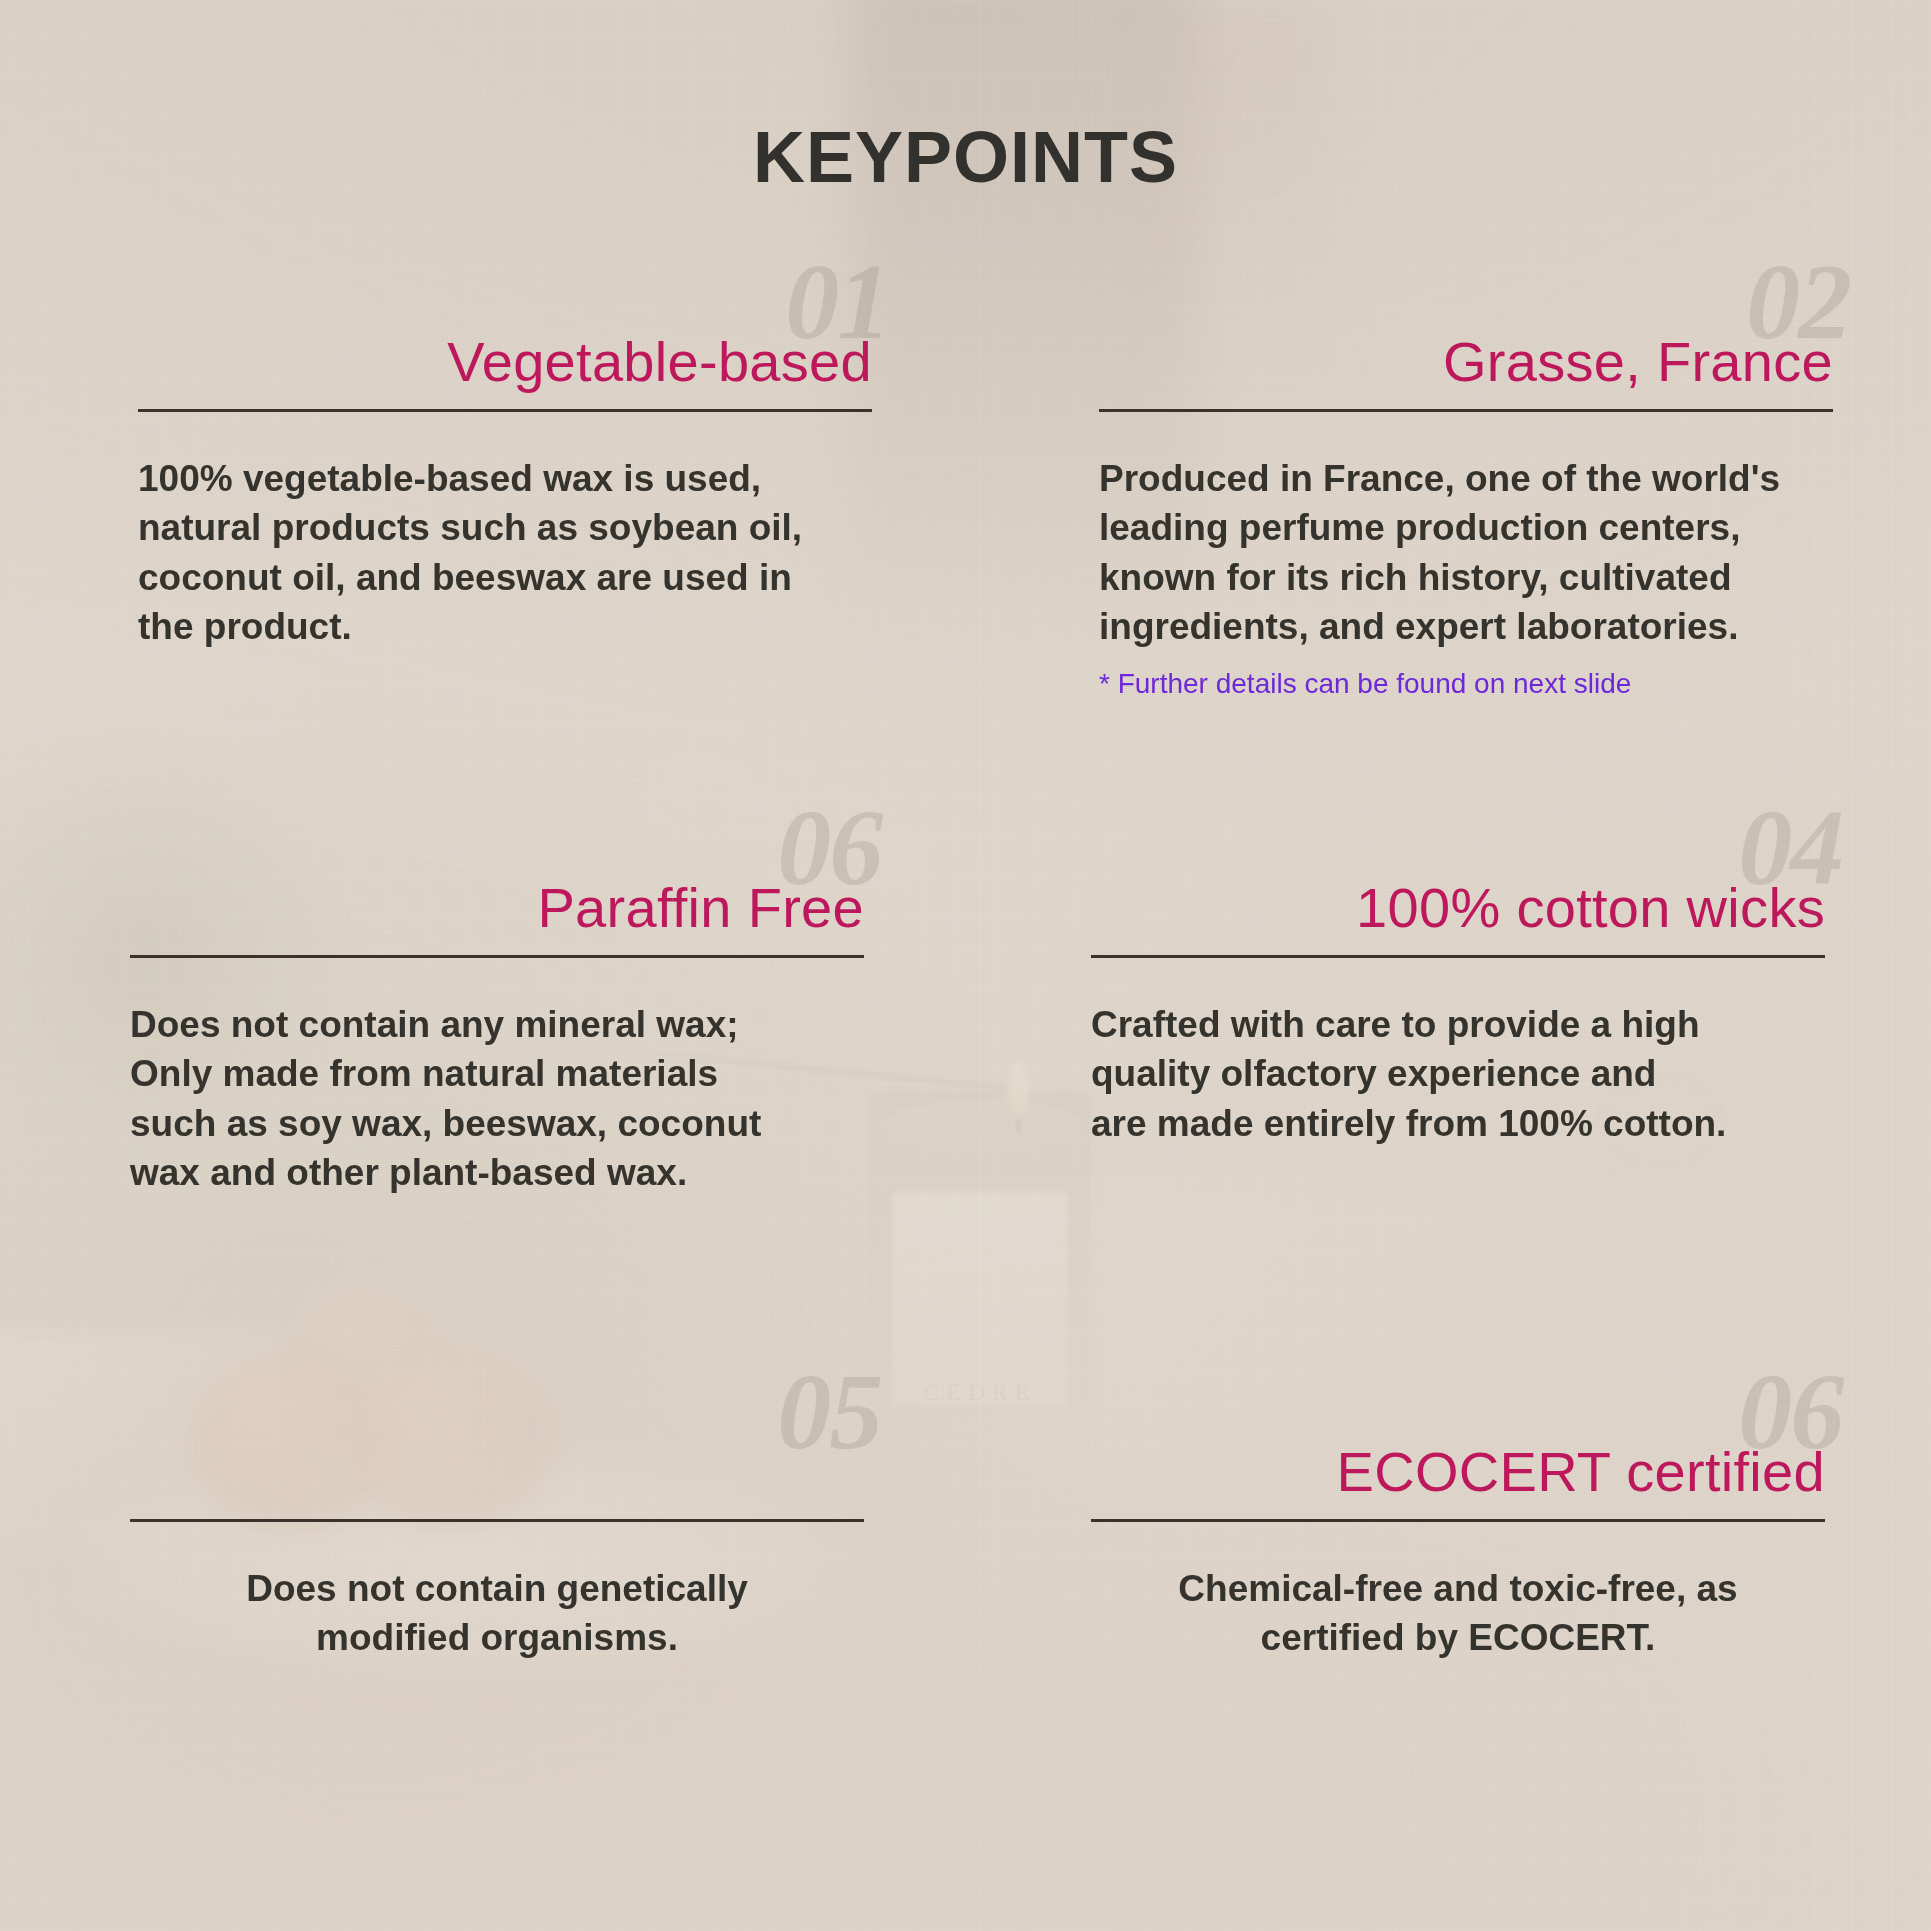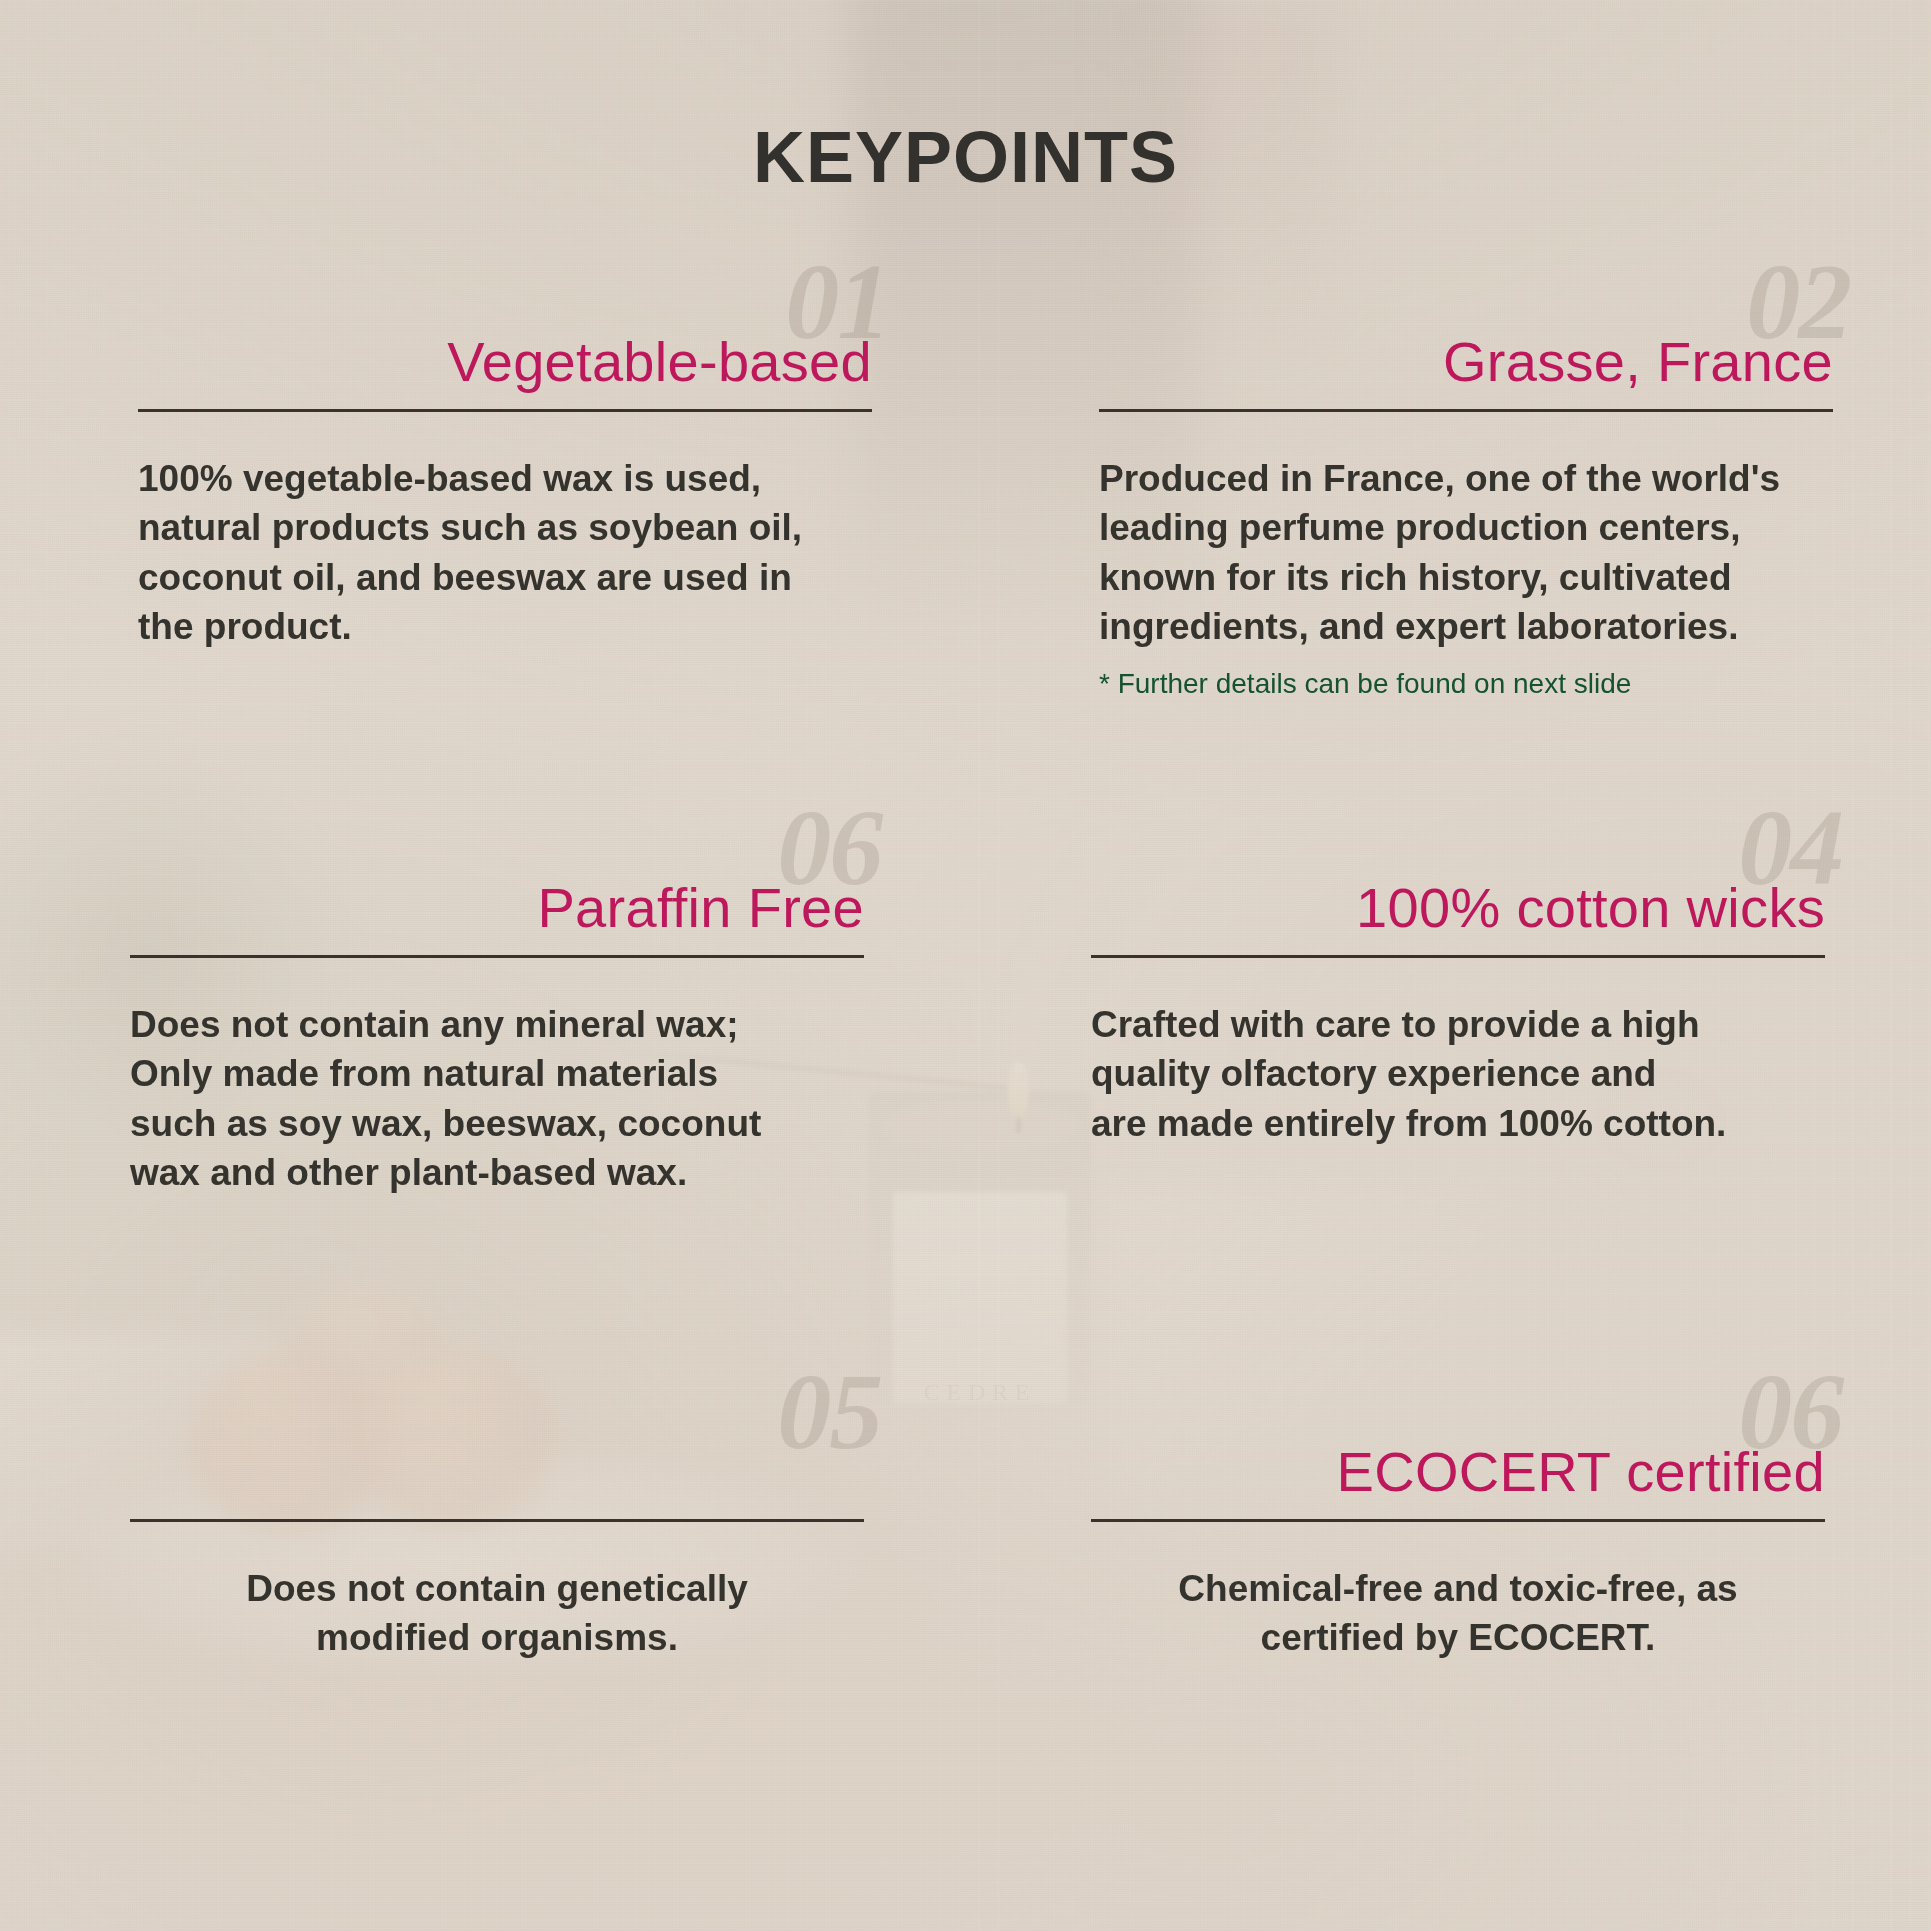--- a/index.html
+++ b/index.html
@@ -189,21 +189,21 @@
     font-size:37px;
     line-height:1.33;
     color:#35332e;
     white-space:pre-line;
     font-weight:bold;
   }
   .card-note{
     margin-top:15.4px;
     font-size:28px;
     line-height:1.3;
-    color:#14532d;
+    color:#6d28d9;
     white-space:pre-line;
   }
 </style>
 </head>
 <body>
 
 <div id="stage">
 
   <div id="bg-photo">
     <div id="bg-wash"></div>

